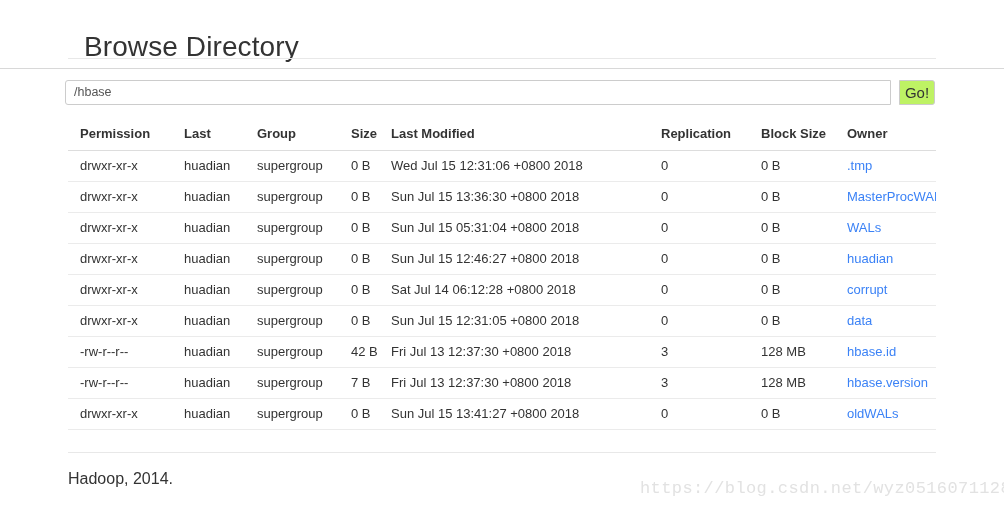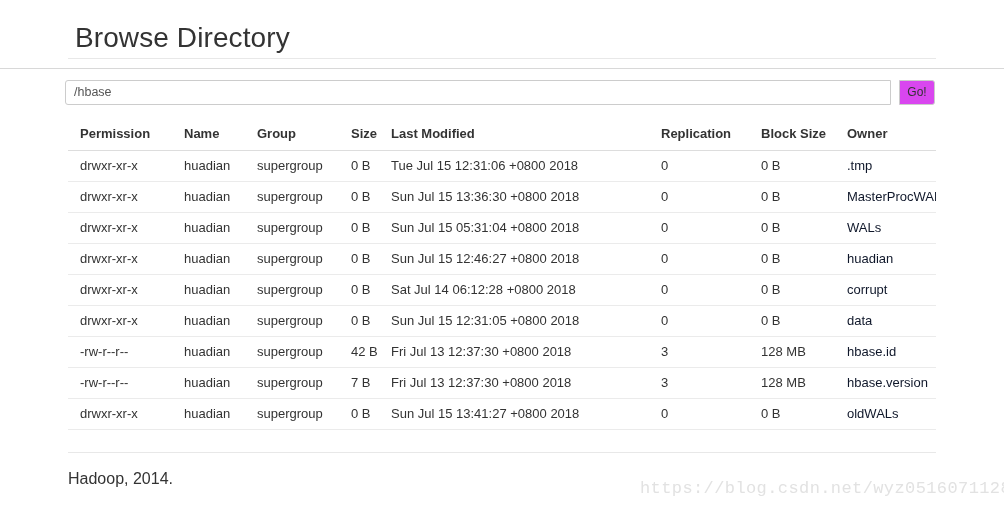--- a/index.html
+++ b/index.html
@@ -28,21 +28,21 @@
   
   .page-title {
     position: absolute;
     left: 68px;
     top: 14px;
     font-size: 28px;
     font-weight: normal;
     color: #333333;
     letter-spacing: 0.1px;
     line-height: 34px;
-    margin: 7px;
+    margin: 16px;
     white-space: nowrap;
   }
 
   
   .divider-light {
     position: absolute;
     left: 68px;
     top: 58px;
     width: 868px;
     height: 1px;
@@ -92,23 +92,23 @@
   }
   .go-button {
     position: absolute;
     left: 834px;
     top: 0;
     width: 36px;
     height: 25px;
     box-sizing: border-box;
     border: 1px solid #cccccc;
     border-radius: 0 3px 3px 0;
-    background: #d946ef;
+    background: #bef264;
     font-family: "Liberation Sans", sans-serif;
-    font-size: 12px;
+    font-size: 15px;
     color: #333333;
     cursor: pointer;
     padding: 0;
     line-height: 23px;
     text-align: center;
   }
 
   
   .file-table {
     position: absolute;
@@ -147,21 +147,21 @@
   .col-permission { width: 104px; }
   .col-owner      { width: 73px; }
   .col-group      { width: 94px; }
   .col-size       { width: 40px; }
   .col-modified   { width: 270px; }
   .col-replication{ width: 100px; }
   .col-blocksize  { width: 86px; }
   .col-name       { width: 101px; }
 
   .name-link {
-    color: #0f172a;
+    color: #3b82f6;
     text-decoration: none;
     cursor: pointer;
   }
 
   
   .footer-text {
     position: absolute;
     left: 68px;
     top: 470px;
     font-size: 16px;
@@ -204,36 +204,36 @@
       <col class="col-group">
       <col class="col-size">
       <col class="col-modified">
       <col class="col-replication">
       <col class="col-blocksize">
       <col class="col-name">
     </colgroup>
     <thead>
       <tr>
         <th>Permission</th>
-        <th>Name</th>
+        <th>Last</th>
         <th>Group</th>
         <th>Size</th>
         <th>Last Modified</th>
         <th>Replication</th>
         <th>Block Size</th>
         <th>Owner</th>
       </tr>
     </thead>
     <tbody id="table-body">
         <tr>
           <td>drwxr-xr-x</td>
           <td>huadian</td>
           <td>supergroup</td>
           <td>0 B</td>
-          <td>Tue Jul 15 12:31:06 +0800 2018</td>
+          <td>Wed Jul 15 12:31:06 +0800 2018</td>
           <td>0</td>
           <td>0 B</td>
           <td><a class="name-link">.tmp</a></td>
         </tr>
         <tr>
           <td>drwxr-xr-x</td>
           <td>huadian</td>
           <td>supergroup</td>
           <td>0 B</td>
           <td>Sun Jul 15 13:36:30 +0800 2018</td>

